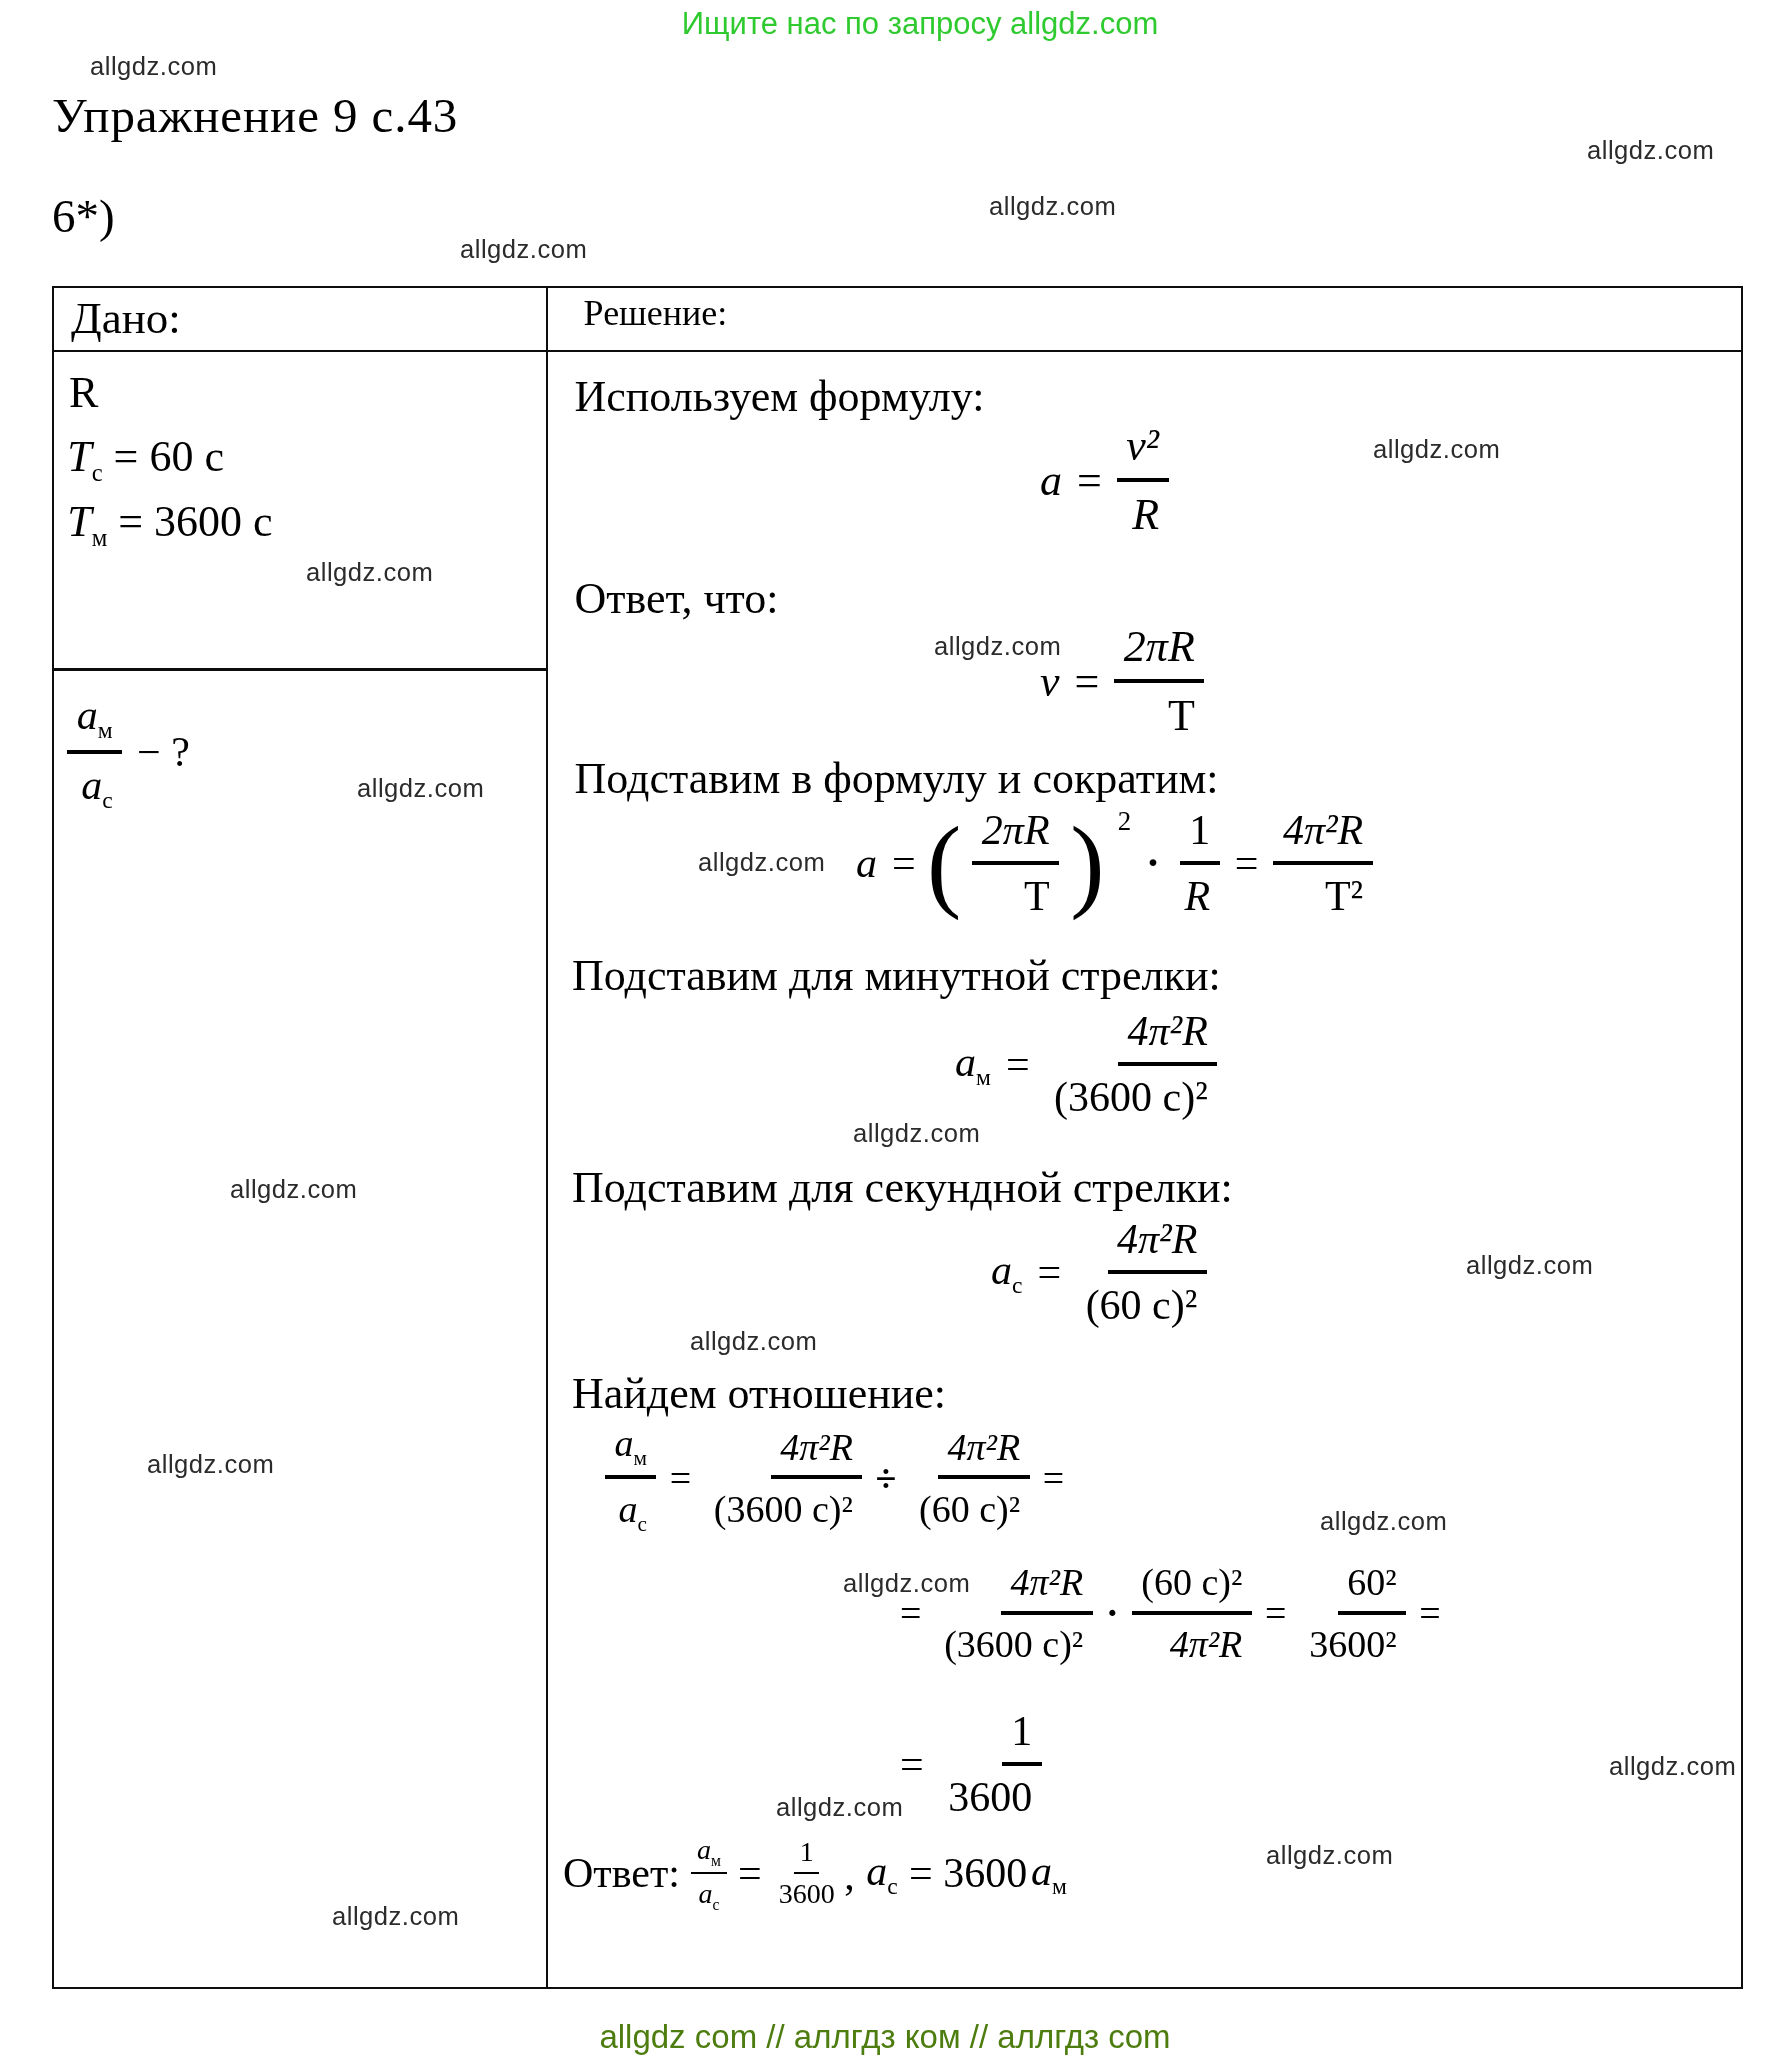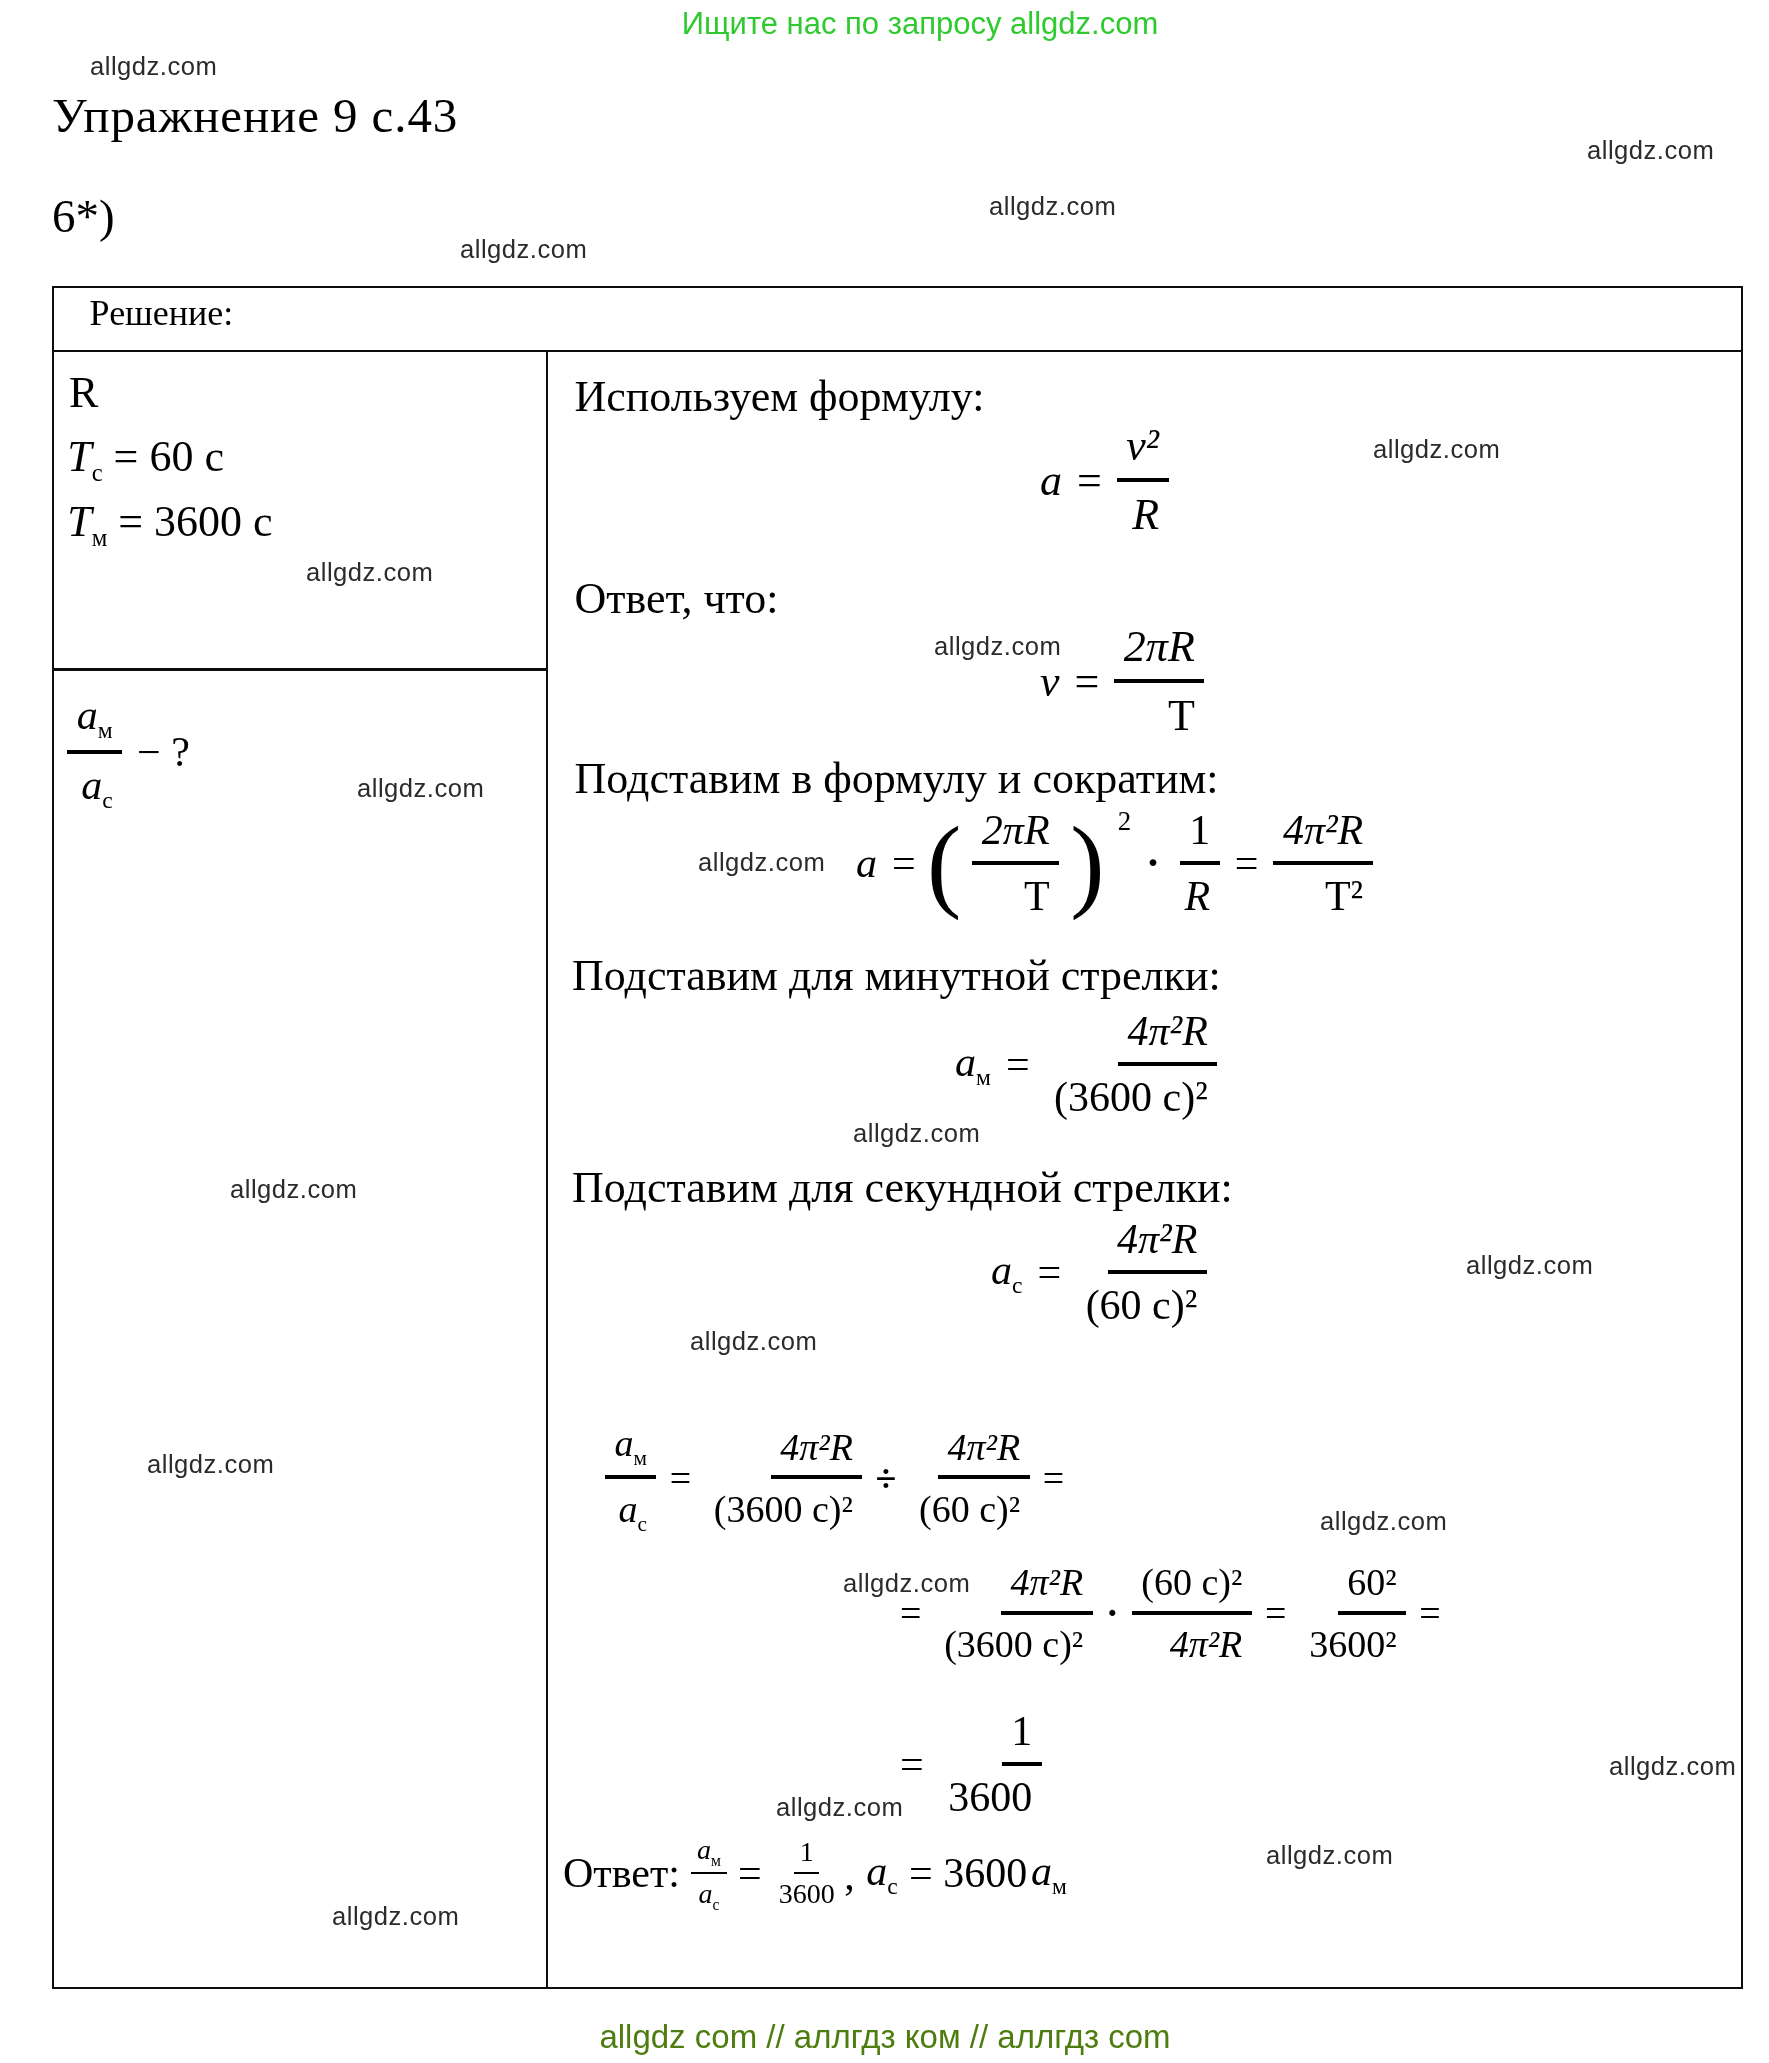--- a/index.html
+++ b/index.html
@@ -59,20 +59,21 @@
   <span class="wm" style="left:90px;top:52px;">allgdz.com</span>
   <span class="wm" style="left:1587px;top:136px;">allgdz.com</span>
   <span class="wm" style="left:989px;top:192px;">allgdz.com</span>
   <span class="wm" style="left:460px;top:235px;">allgdz.com</span>
 
   <div class="abs title">Упражнение 9 с.43</div>
   <div class="abs plabel">6*)</div>
 
   <div class="tbl">
     <div class="tbl-head">
+      <div class="cell-given-h">Дано:</div>
       <div class="cell-sol-h">Решение:</div>
     </div>
     <div class="tbl-body">
 
       <div class="body-given">
         <div class="gl" style="left:15px;top:15px;">R</div>
         <div class="gl" style="left:13.2px;top:79px;">
           <i>T</i><sub>с</sub>
           <span>= 60 с</span>
         </div>
@@ -161,20 +162,21 @@
           <span><span>a</span><sub>с</sub></span>
           <span class="up">=</span>
           <span class="frac">
             <span class="num">4π²R</span>
             <span class="den up">(60 с)²</span>
           </span>
         </div>
         <span class="wm" style="left:918px;top:899px;">allgdz.com</span>
         <span class="wm" style="left:142px;top:975px;">allgdz.com</span>
 
+        <div class="step" style="left:24px;top:1016px;">Найдем отношение:</div>
         <div class="fx small" style="left:57px;top:1069px;">
           <span class="frac">
             <span class="num"><span>a</span><sub>м</sub></span>
             <span class="den"><span>a</span><sub>с</sub></span>
           </span>
           <span class="up">=</span>
           <span class="frac">
             <span class="num">4π²R</span>
             <span class="den up">(3600 с)²</span>
           </span>

